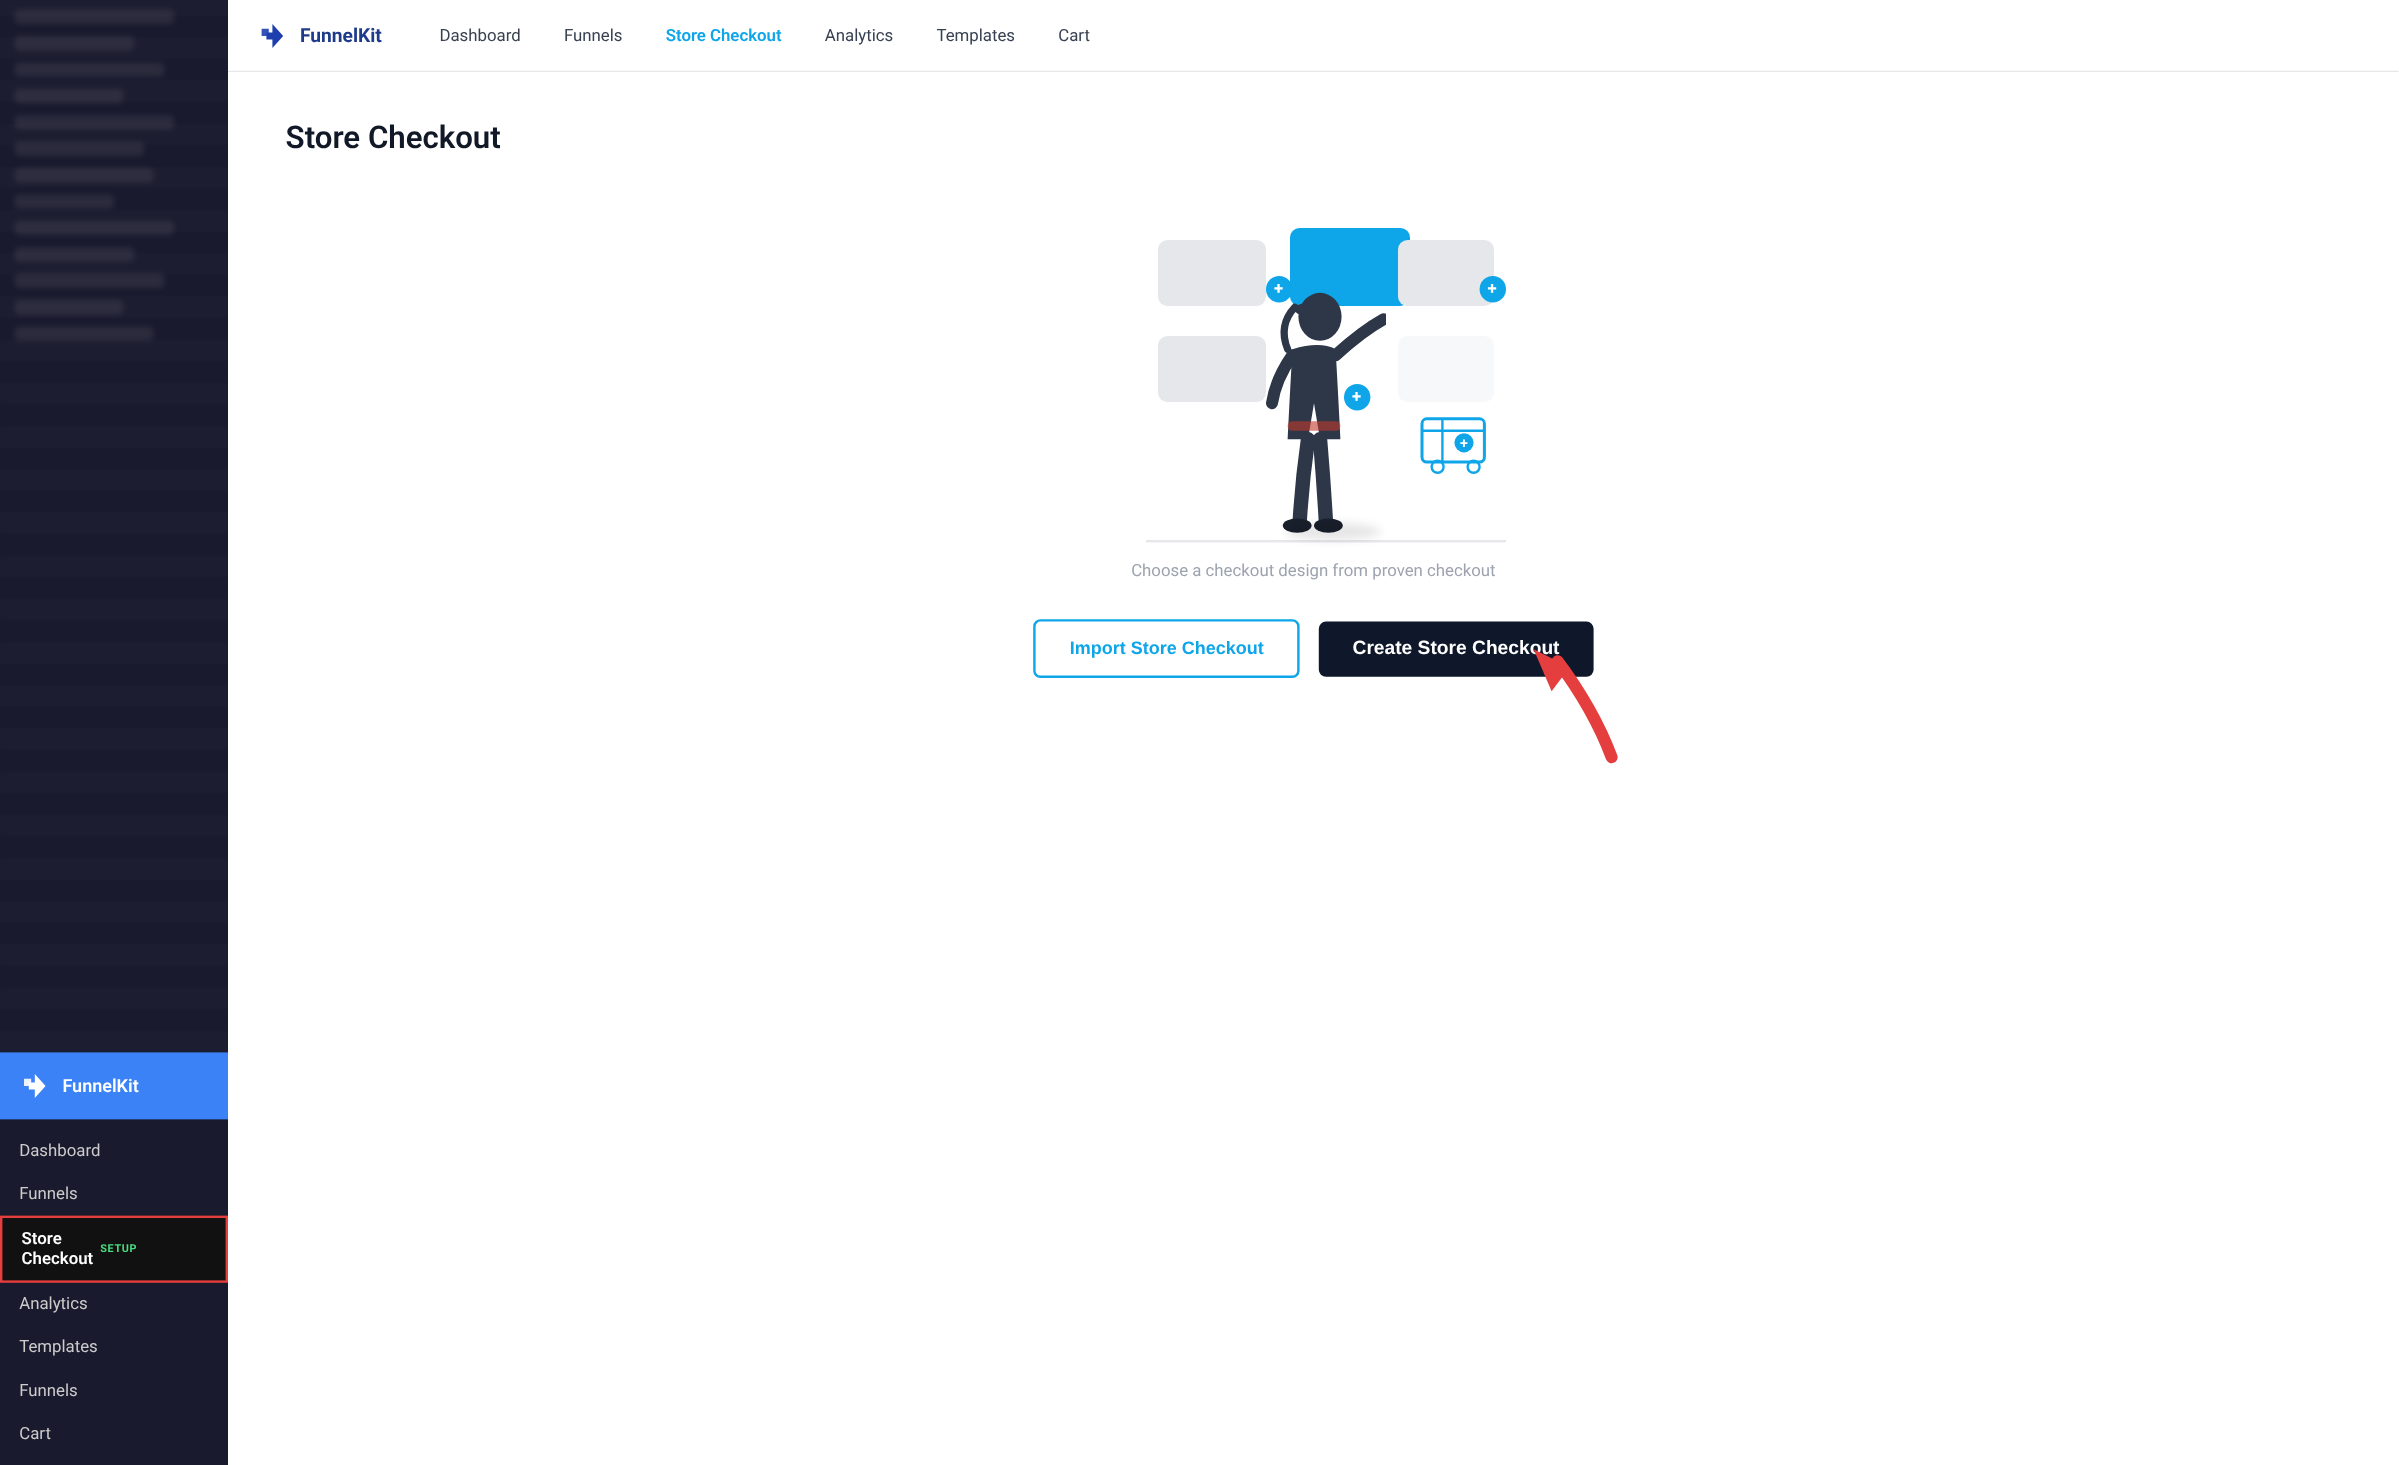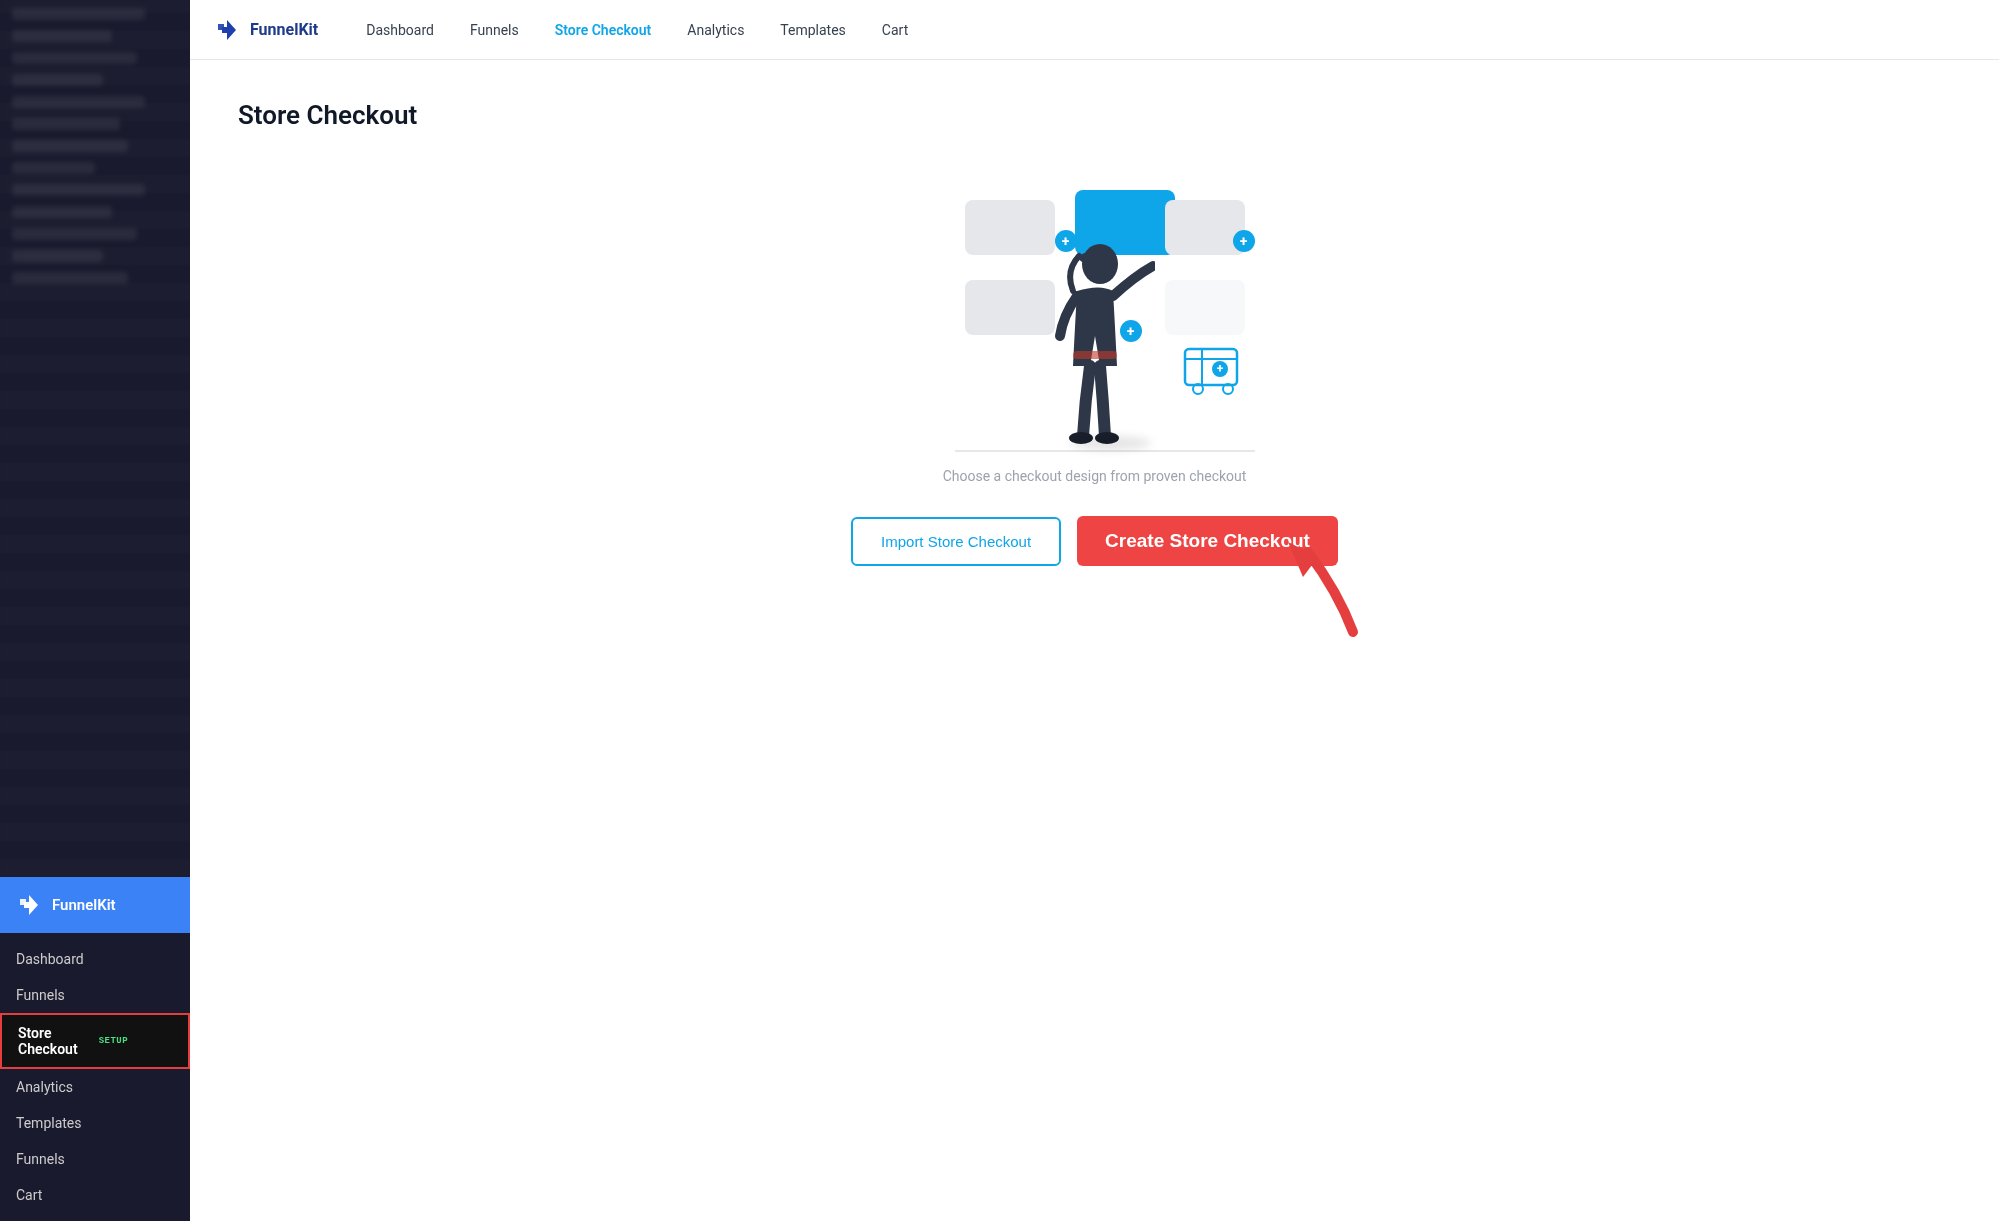--- a/index.html
+++ b/index.html
@@ -57,22 +57,21 @@
       color: #fff;
       font-weight: 600;
       border: 2px solid #e53e3e;
     }
     .sidebar-nav-item .setup-badge {
       font-size: 9px;
       font-weight: 700;
       color: #4ade80;
       text-transform: uppercase;
       letter-spacing: 0.5px;
-      margin-left: 17px;
-      font-family: Liberation Mono, monospace;
+      margin-left: 2px;
     }
     .sidebar-nav-item .item-text-multi {
       display: flex;
       flex-direction: row;
       flex-wrap: wrap;
       align-items: center;
       gap: 4px;
     }
 
     
@@ -219,30 +218,30 @@
       margin-top: 8px;
       position: relative;
     }
     .btn-import {
       padding: 14px 28px;
       border: 2px solid #0ea5e9;
       border-radius: 6px;
       color: #0ea5e9;
       background: white;
       font-size: 15px;
-      font-weight: 400;
+      font-weight: 700;
       cursor: pointer;
     }
     .btn-create {
       padding: 14px 28px;
       border: none;
       border-radius: 6px;
       color: white;
-      background: #ef4444;
-      font-size: 19px;
+      background: #0f172a;
+      font-size: 16px;
       font-weight: 600;
       cursor: pointer;
     }
 
     
     .red-arrow {
       position: absolute;
       bottom: -80px;
       right: -30px;
     }

